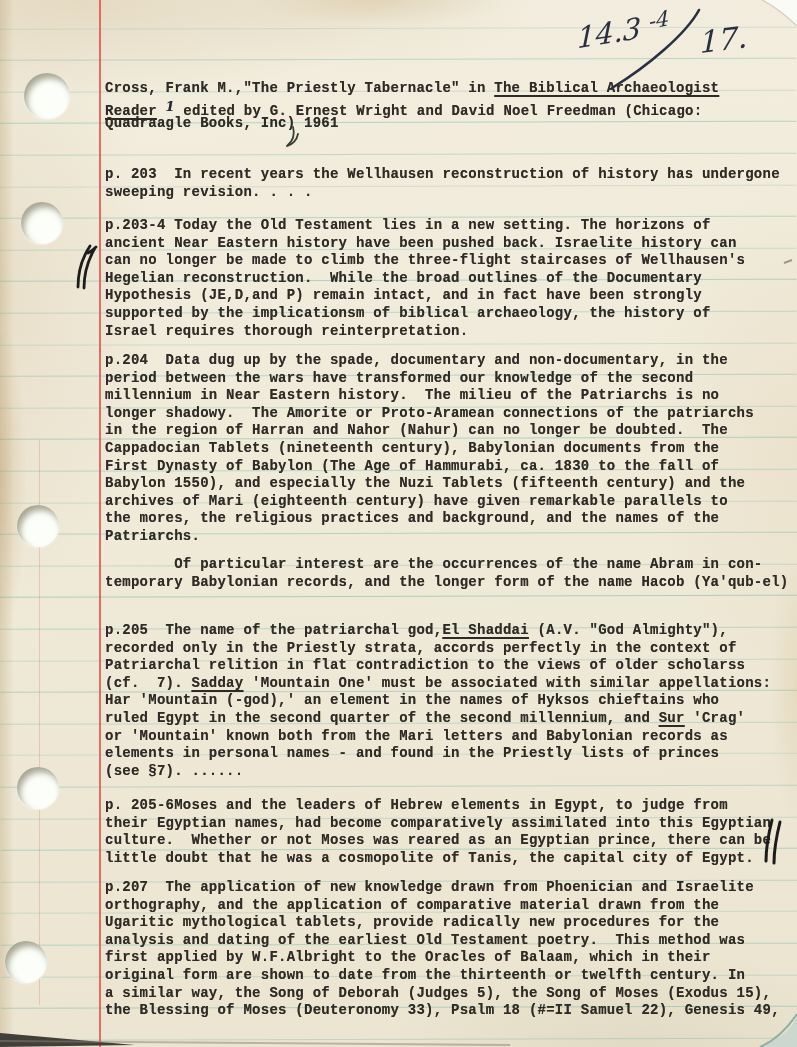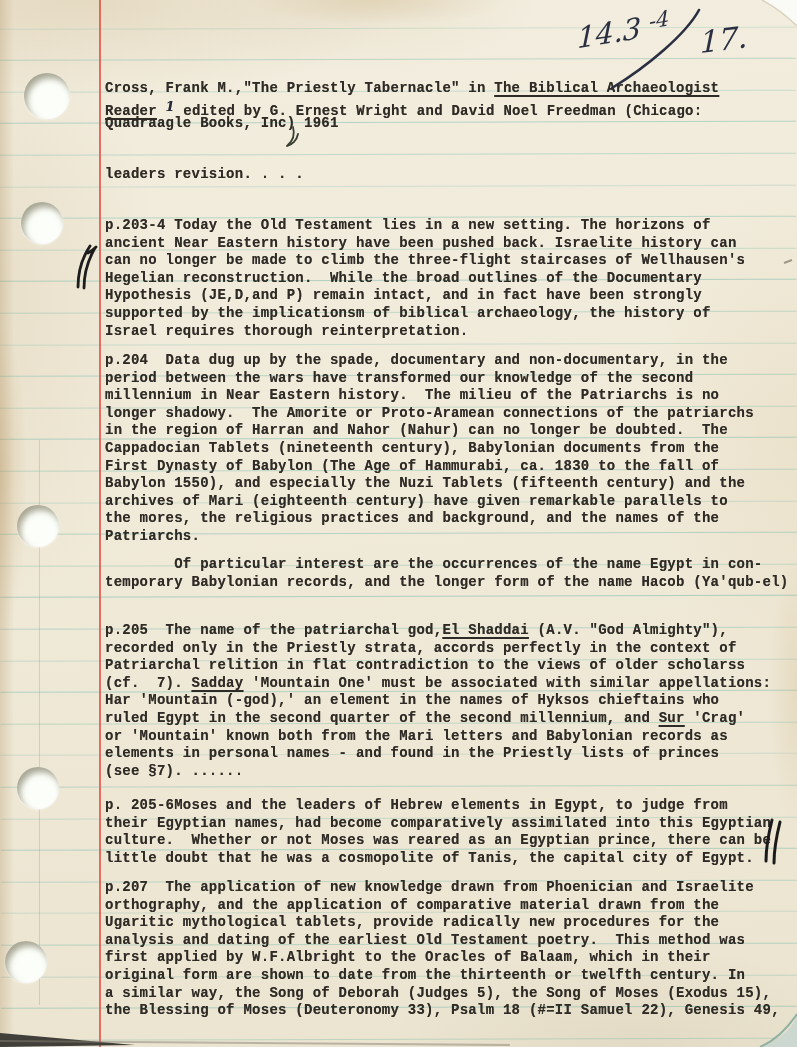--- a/index.html
+++ b/index.html
@@ -78,24 +78,24 @@
   <div class="red-margin"></div>
 
   <div class="hole" style="left:24px;top:73px;width:46px;height:46px"></div>
   <div class="hole" style="left:21px;top:202px;width:42px;height:42px"></div>
   <div class="hole" style="left:17px;top:505px;width:42px;height:42px"></div>
   <div class="hole" style="left:17px;top:767px;width:42px;height:42px"></div>
   <div class="hole" style="left:5px;top:941px;width:42px;height:42px"></div>
 
   <div class="typed">
     <div class="para" style="top:80px"><div class="tline"><span>Cross, Frank M.,"The Priestly Tabernacle" in </span><span class="u">The Biblical Archaeologist</span></div><div class="tline"><span class="u">Reader</span><span> </span><span class="sup">1</span><span> edited by G. Ernest Wright and David Noel Freedman (Chicago:</span></div><div class="tline"><span>Quadraagle Books, Inc) 1961</span></div></div>
-    <div class="para" style="top:166px"><div class="tline"><span>leaders revision. . . .</span></div></div>
+    <div class="para" style="top:166px"><div class="tline"><span>p. 203  In recent years the Wellhausen reconstruction of history has undergone</span></div><div class="tline"><span>sweeping revision. . . .</span></div></div>
     <div class="para" style="top:217px"><div class="tline"><span>p.203-4 Today the Old Testament lies in a new setting. The horizons of</span></div><div class="tline"><span>ancient Near Eastern history have been pushed back. Israelite history can</span></div><div class="tline"><span>can no longer be made to climb the three-flight staircases of Wellhausen's</span></div><div class="tline"><span>Hegelian reconstruction.  While the broad outlines of the Documentary</span></div><div class="tline"><span>Hypothesis (JE,D,and P) remain intact, and in fact have been strongly</span></div><div class="tline"><span>supported by the implicationsm of biblical archaeology, the history of</span></div><div class="tline"><span>Israel requires thorough reinterpretation.</span></div></div>
     <div class="para" style="top:352px"><div class="tline"><span>p.204  Data dug up by the spade, documentary and non-documentary, in the</span></div><div class="tline"><span>period between the wars have transformed our knowledge of the second</span></div><div class="tline"><span>millennium in Near Eastern history.  The milieu of the Patriarchs is no</span></div><div class="tline"><span>longer shadowy.  The Amorite or Proto-Aramean connections of the patriarchs</span></div><div class="tline"><span>in the region of Harran and Nahor (Nahur) can no longer be doubted.  The</span></div><div class="tline"><span>Cappadocian Tablets (nineteenth century), Babylonian documents from the</span></div><div class="tline"><span>First Dynasty of Babylon (The Age of Hammurabi, ca. 1830 to the fall of</span></div><div class="tline"><span>Babylon 1550), and especially the Nuzi Tablets (fifteenth century) and the</span></div><div class="tline"><span>archives of Mari (eighteenth century) have given remarkable parallels to</span></div><div class="tline"><span>the mores, the religious practices and background, and the names of the</span></div><div class="tline"><span>Patriarchs.</span></div></div>
-    <div class="para" style="top:556px"><div class="tline"><span>        Of particular interest are the occurrences of the name Egypt in con-</span></div><div class="tline"><span>temporary Babylonian records, and the longer form of the name Hacob (Ya'qub-el)</span></div></div>
+    <div class="para" style="top:556px"><div class="tline"><span>        Of particular interest are the occurrences of the name Abram in con-</span></div><div class="tline"><span>temporary Babylonian records, and the longer form of the name Hacob (Ya'qub-el)</span></div></div>
     <div class="para" style="top:622px"><div class="tline"><span>p.205  The name of the patriarchal god,</span><span class="u">El Shaddai</span><span> (A.V. "God Almighty"),</span></div><div class="tline"><span>recorded only in the Priestly strata, accords perfectly in the context of</span></div><div class="tline"><span>Patriarchal relition in flat contradiction to the views of older scholarss</span></div><div class="tline"><span>(cf.  7). </span><span class="u">Sadday</span><span> 'Mountain One' must be associated with similar appellations:</span></div><div class="tline"><span>Har 'Mountain (-god),' an element in the names of Hyksos chieftains who</span></div><div class="tline"><span>ruled Egypt in the second quarter of the second millennium, and </span><span class="u">Sur</span><span> 'Crag'</span></div><div class="tline"><span>or 'Mountain' known both from the Mari letters and Babylonian records as</span></div><div class="tline"><span>elements in personal names - and found in the Priestly lists of princes</span></div><div class="tline"><span>(see §7). ......</span></div></div>
     <div class="para" style="top:797px"><div class="tline"><span>p. 205-6Moses and the leaders of Hebrew elements in Egypt, to judge from</span></div><div class="tline"><span>their Egyptian names, had become comparatively assimilated into this Egyptian</span></div><div class="tline"><span>culture.  Whether or not Moses was reared as an Egyptian prince, there can be</span></div><div class="tline"><span>little doubt that he was a cosmopolite of Tanis, the capital city of Egypt.</span></div></div>
     <div class="para" style="top:879px"><div class="tline"><span>p.207  The application of new knowledge drawn from Phoenician and Israelite</span></div><div class="tline"><span>orthography, and the application of comparative material drawn from the</span></div><div class="tline"><span>Ugaritic mythological tablets, provide radically new procedures for the</span></div><div class="tline"><span>analysis and dating of the earliest Old Testament poetry.  This method was</span></div><div class="tline"><span>first applied by W.F.Albright to the Oracles of Balaam, which in their</span></div><div class="tline"><span>original form are shown to date from the thirteenth or twelfth century. In</span></div><div class="tline"><span>a similar way, the Song of Deborah (Judges 5), the Song of Moses (Exodus 15),</span></div><div class="tline"><span>the Blessing of Moses (Deuteronomy 33), Psalm 18 (#=II Samuel 22), Genesis 49,</span></div></div>
   </div>
 
   <span class="hw hw-main">14.3</span>
   <span class="hw hw-sup">-4</span>
   <span class="hw hw-denom">17.</span>
 
   <svg class="marks" width="797" height="1047" viewBox="0 0 797 1047">

